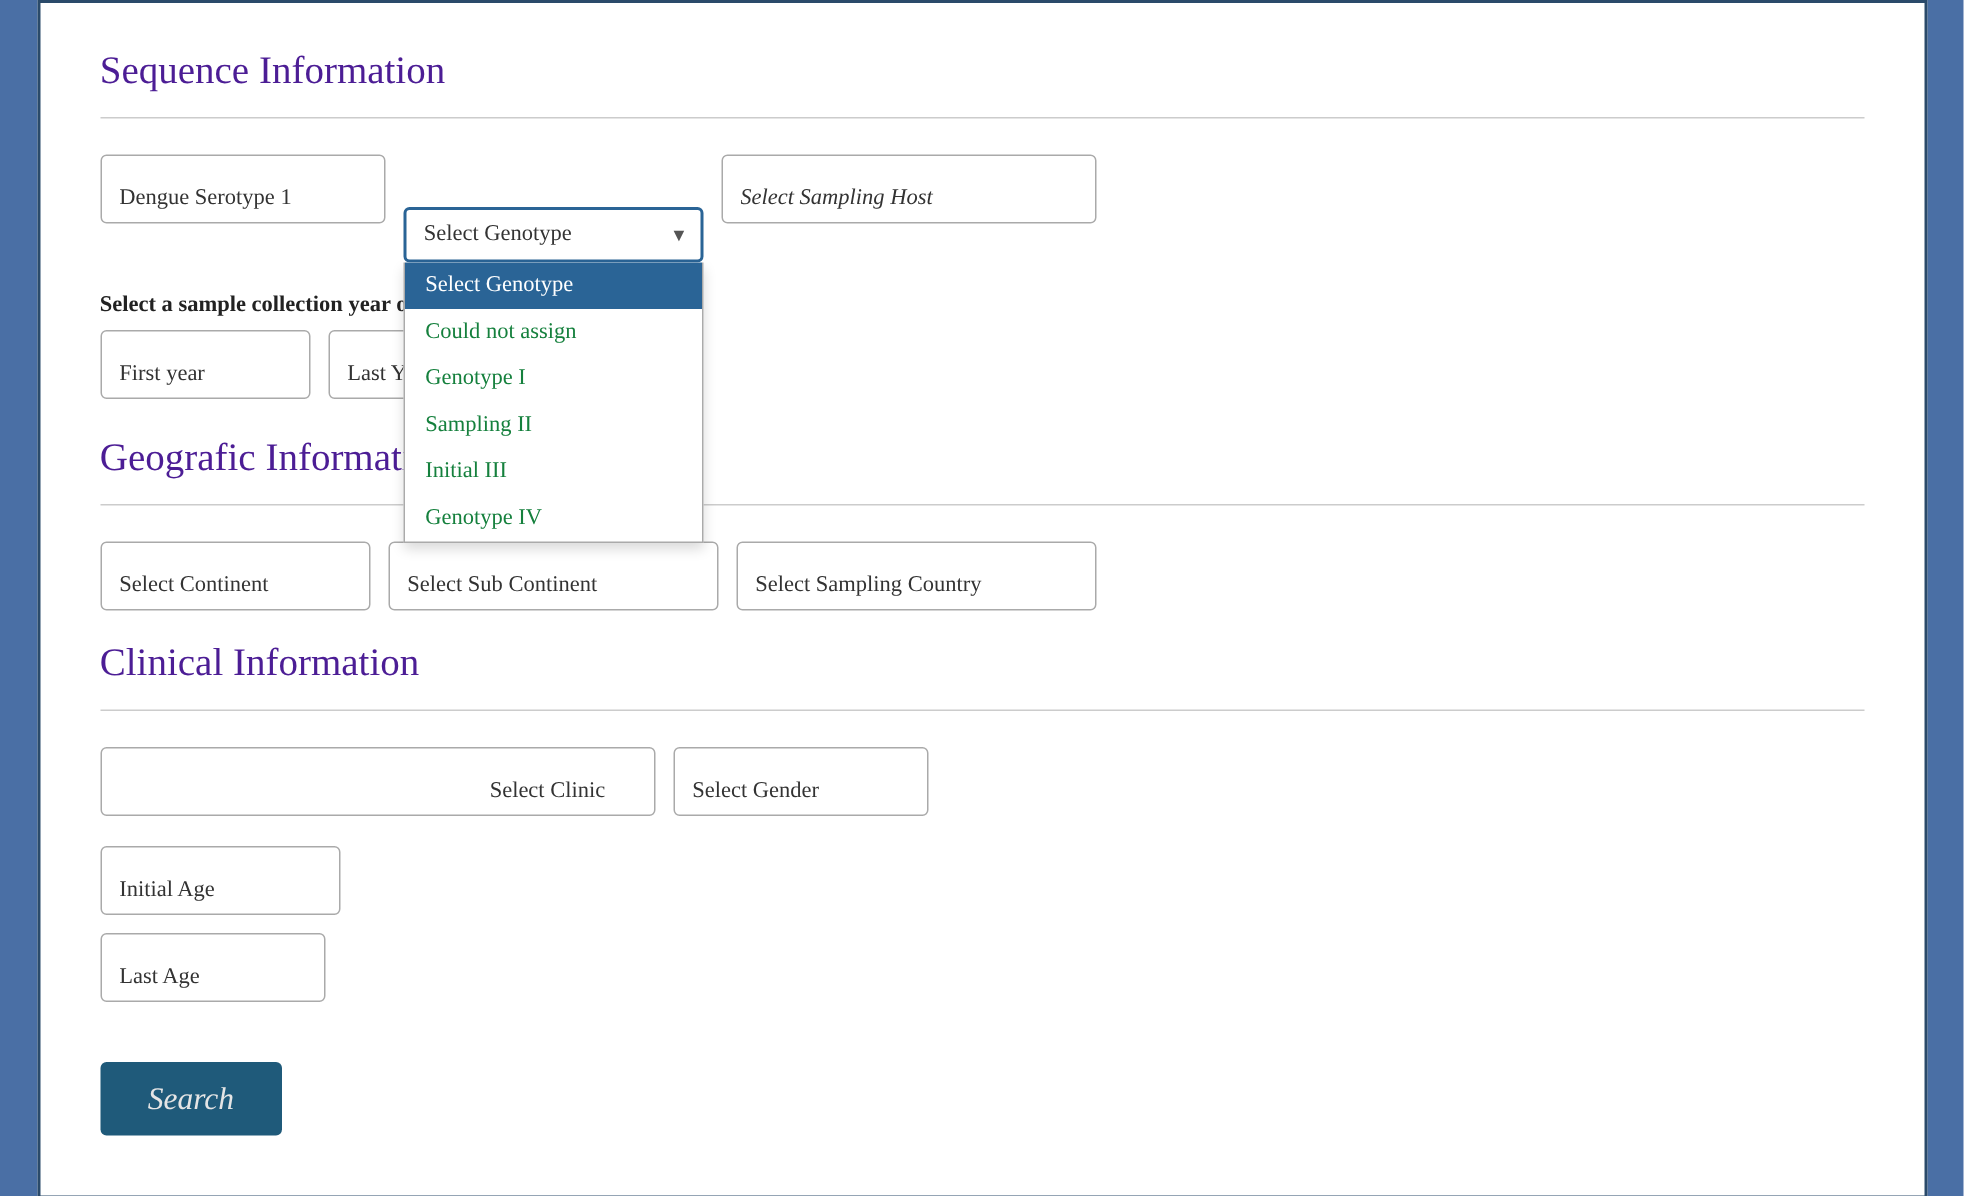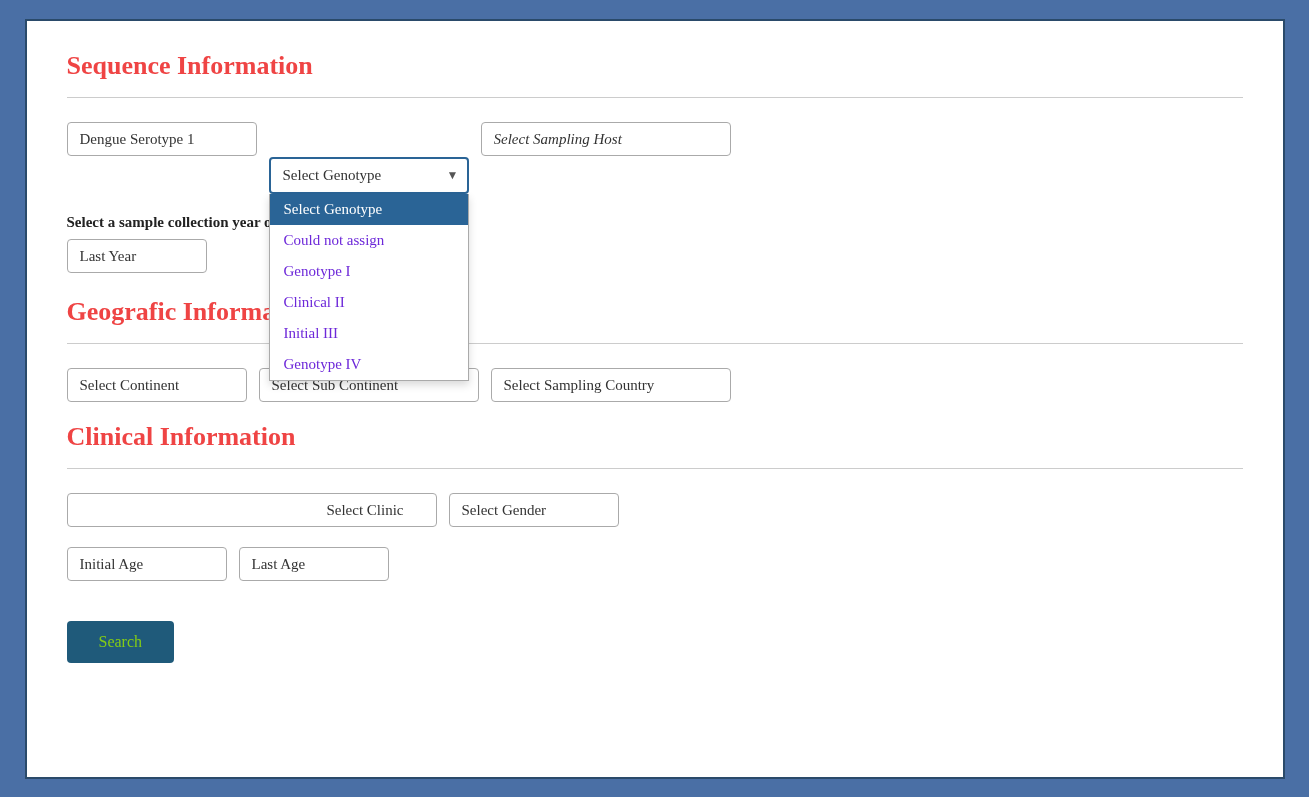--- a/index.html
+++ b/index.html
@@ -17,22 +17,22 @@
       background: #ffffff;
       border: 2px solid #2a4a6a;
       width: 1260px;
       min-height: 760px;
       padding: 30px 40px 40px 40px;
       position: relative;
     }
 
     .section-title {
       font-size: 26px;
-      font-weight: bold;
-      color: #ef4444;
+      font-weight: normal;
+      color: #4c1d95;
       margin-bottom: 16px;
       font-family: Georgia, serif;
     }
 
     .divider {
       border: none;
       border-top: 1px solid #ccc;
       margin-bottom: 24px;
     }
 
@@ -47,21 +47,21 @@
     .dropdown-wrapper {
       position: relative;
       display: inline-block;
     }
 
     select {
       appearance: none;
       -webkit-appearance: none;
       border: 1px solid #aaa;
       border-radius: 4px;
-      padding: 8px 32px 8px 12px;
+      padding: 20px 32px 8px 12px;
       font-size: 15px;
       font-family: Georgia, serif;
       color: #333;
       background: #fff;
       cursor: pointer;
       outline: none;
     }
 
     .select-serotype { width: 190px; }
     .select-genomic { width: 240px; }
@@ -79,28 +79,29 @@
     .label-text {
       font-weight: bold;
       font-size: 15px;
       color: #222;
       margin-bottom: 8px;
       display: block;
     }
 
     .search-btn {
       background: #1f5a7a;
-      color: #84cc16;
+      color: #e5e5e5;
       border: none;
       border-radius: 4px;
       padding: 12px 32px;
-      font-size: 16px;
+      font-size: 21px;
       font-family: Georgia, serif;
       cursor: pointer;
       margin-top: 16px;
+      font-style: italic;
     }
 
     
     .dropdown-open {
       position: relative;
     }
 
     .dropdown-menu {
       position: absolute;
       top: 100%;
@@ -110,21 +111,21 @@
       border: 1px solid #aaa;
       border-top: none;
       min-width: 200px;
       box-shadow: 0 4px 8px rgba(0,0,0,0.15);
     }
 
     .dropdown-menu-item {
       padding: 7px 14px;
       font-size: 15px;
       font-family: Georgia, serif;
-      color: #6d28d9;
+      color: #15803d;
       cursor: pointer;
       white-space: nowrap;
     }
 
     .dropdown-menu-item.selected {
       background: #2a6496;
       color: #fff;
     }
   </style>
 </head>
@@ -151,21 +152,21 @@
     <div class="dropdown-wrapper dropdown-open">
       <div style="position: relative; display: inline-block; margin-top: 35px;">
         <div style="border: 2px solid #2a6496; border-radius: 4px; padding: 8px 32px 8px 12px; font-size: 15px; font-family: Georgia, serif; color: #333; background: #fff; cursor: pointer; width: 200px; display: inline-block;">
           <span>Select Genotype</span>
           <span style="position: absolute; right: 10px; top: 50%; transform: translateY(-50%); font-size: 12px; color: #555;">▼</span>
         </div>
         <div class="dropdown-menu">
           <div class="dropdown-menu-item selected">Select Genotype</div>
           <div class="dropdown-menu-item">Could not assign</div>
           <div class="dropdown-menu-item">Genotype I</div>
-          <div class="dropdown-menu-item">Clinical II</div>
+          <div class="dropdown-menu-item">Sampling II</div>
           <div class="dropdown-menu-item">Initial III</div>
           <div class="dropdown-menu-item">Genotype IV</div>
         </div>
       </div>
     </div>
 
 
     <div class="dropdown-wrapper">
       <select class="select-host">
         <option>Select Sampling Host</option>
@@ -174,20 +175,28 @@
         <option>Monkey</option>
       </select>
     </div>
   </div>
 
   
   <div style="margin-bottom: 24px;">
     <span class="label-text">Select a sample collection year or a range:</span>
     <div class="row" style="margin-bottom: 0; margin-top: 4px;">
       <div class="dropdown-wrapper">
+        <select class="select-first-year">
+          <option>First year</option>
+          <option>1940</option><option>1950</option><option>1960</option>
+          <option>1970</option><option>1980</option><option>1990</option>
+          <option>2000</option><option>2010</option><option>2020</option>
+        </select>
+      </div>
+      <div class="dropdown-wrapper">
         <select class="select-last-year">
           <option>Last Year</option>
           <option>2020</option><option>2019</option><option>2018</option>
           <option>2017</option><option>2016</option><option>2015</option>
         </select>
       </div>
     </div>
   </div>
 
   
@@ -232,21 +241,21 @@
     <div class="dropdown-wrapper">
       <select class="select-gender">
         <option>Select Gender</option>
         <option>Male</option><option>Female</option><option>Unknown</option>
       </select>
     </div>
   </div>
 
   
   <div style="margin-bottom: 24px;">
-    <div class="row" style="margin-bottom: 0; margin-top: 4px;">
+    <div class="row" style="margin-bottom: 0; margin-top: 4px; flex-direction: column;">
       <div class="dropdown-wrapper">
         <select class="select-initial-age">
           <option>Initial Age</option>
           <option>0</option><option>5</option><option>10</option>
           <option>15</option><option>20</option><option>25</option>
         </select>
       </div>
       <div class="dropdown-wrapper">
         <select class="select-last-age">
           <option>Last Age</option>

